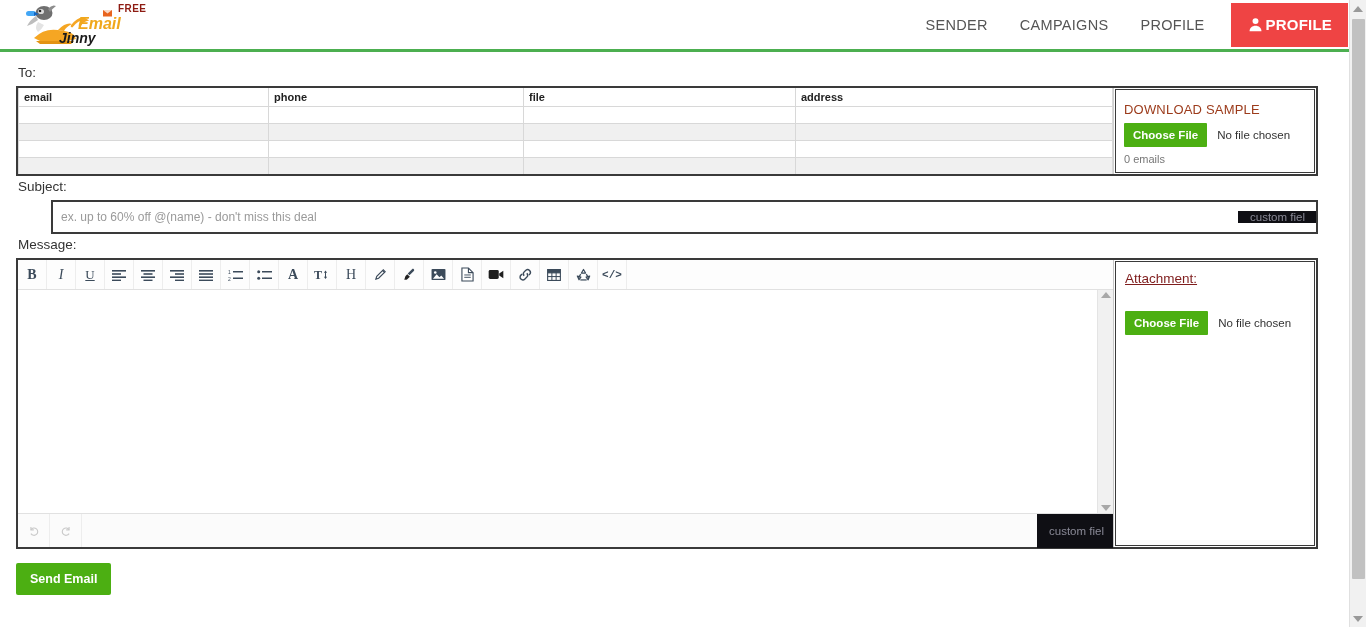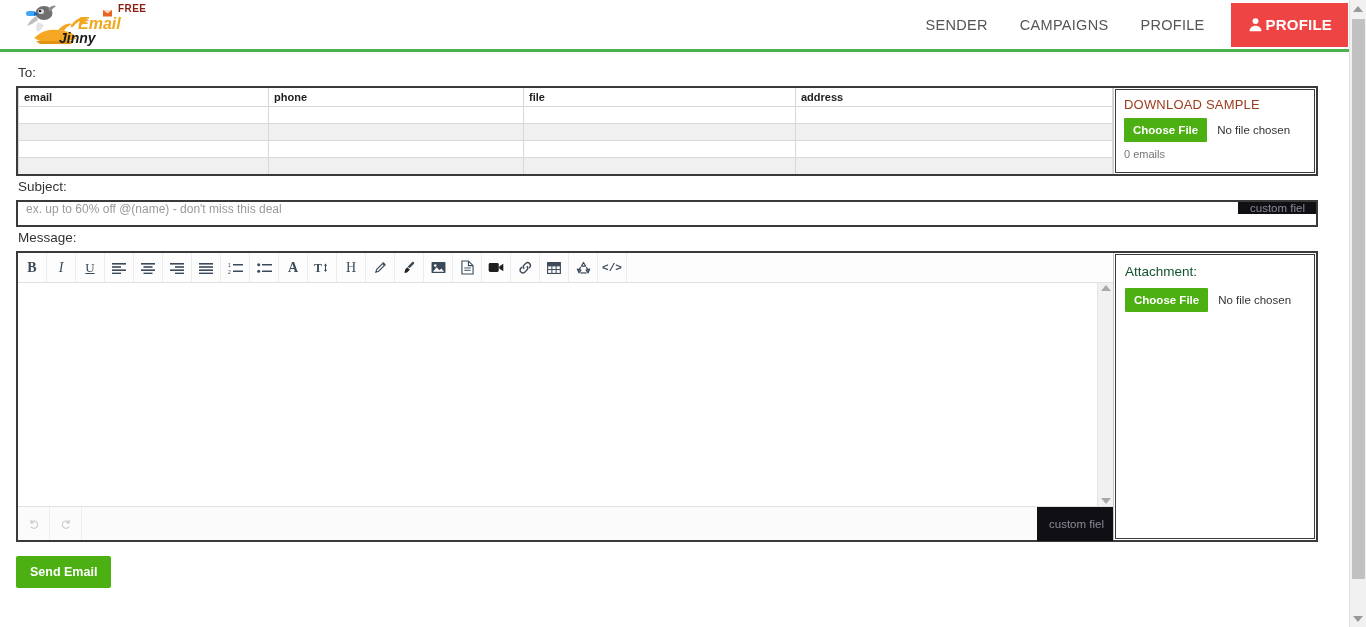--- a/index.html
+++ b/index.html
@@ -115,21 +115,21 @@
   table.contacts tr.alt td { background: #f0f0f0; }
 
   .upload-panel {
     width: 200px;
     flex: 0 0 200px;
     border: 1px solid #3a3a3a;
     margin: 1px;
     padding: 7px 8px;
     display: flex;
     flex-direction: column;
-    justify-content: flex-start;
+    justify-content: flex-end;
   }
   .dl-sample {
     color: #9c3b1b;
     font-size: 13px;
     letter-spacing: .2px;
     margin-bottom: 6px;
     text-decoration: none;
     cursor: pointer;
   }
   .file-row { display: flex; align-items: center; }
@@ -151,23 +151,24 @@
   .emails-count {
     font-size: 11px;
     color: #777;
     margin-top: 6px;
   }
 
   
   .subject-wrap {
     display: flex;
     border: 2px solid #3a3a3a;
-    height: 27px;
+    height: 34px;
     background: #fff;
-    align-items: flex-start;
+    align-items: center;
+    margin-left: 35px;
   }
   .subject-input {
     flex: 1 1 auto;
     border: none;
     outline: none;
     font-size: 12px;
     padding: 0 8px;
     color: #333;
     font-family: "Liberation Sans", sans-serif;
   }
@@ -294,22 +295,23 @@
 
   .attach-col {
     width: 200px;
     flex: 0 0 200px;
     border: 1px solid #3a3a3a;
     margin: 1px;
     padding: 9px 9px;
   }
   .attach-label {
     font-size: 13.5px;
-    color: #14532d;
-    margin-bottom: 9px;
+    color: #7f1d1d;
+    margin-bottom: 25px;
+    text-decoration: underline;
   }
 
   
   .send-wrap { padding: 14px 16px 0 16px; }
   .send-btn {
     background: #4caf12;
     color: #fff;
     border: none;
     font-size: 12.5px;
     font-weight: bold;

